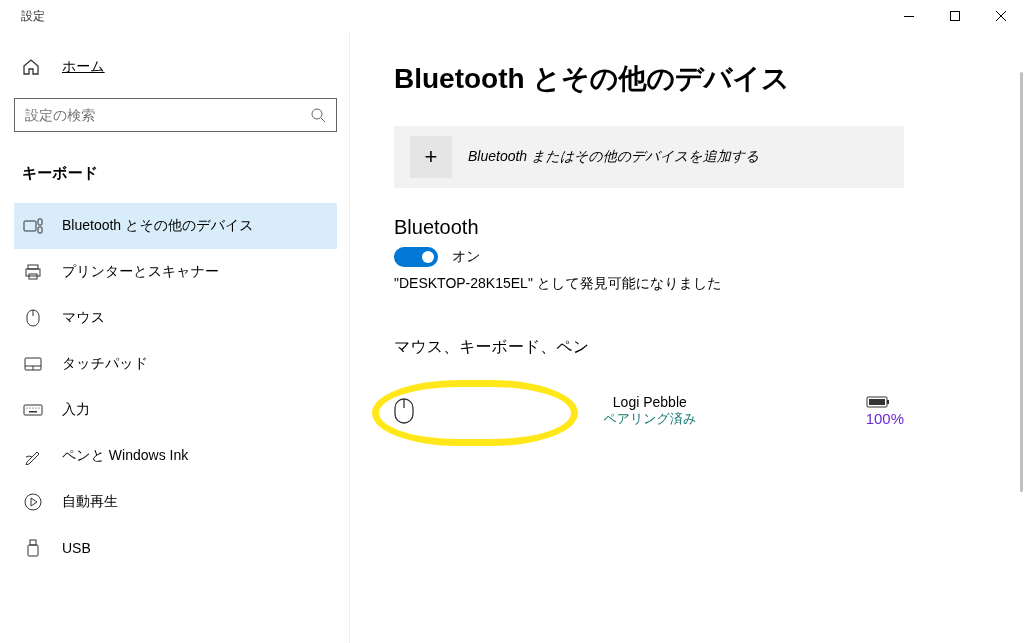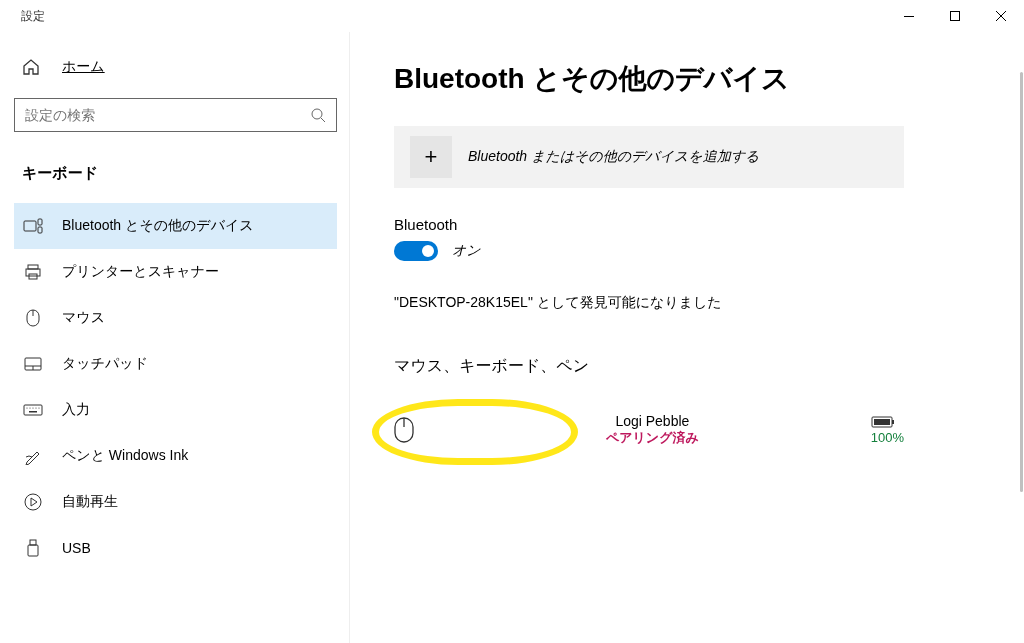--- a/index.html
+++ b/index.html
@@ -17,34 +17,34 @@
     .category-header { font-size: 15px; font-weight: 700; padding: 8px; margin-bottom: 12px; }
     .nav-item { display: flex; align-items: center; padding: 14px 8px; cursor: pointer; }
     .nav-item .icon { width: 22px; margin-right: 18px; display: flex; align-items: center; justify-content: center; flex-shrink: 0; }
     .nav-item .label { font-size: 14px; }
     .nav-item.active { background: #d9ecfa; }
     .main { flex: 1; padding: 28px 44px 0 44px; position: relative; overflow: hidden; }
     .page-title { font-size: 28px; font-weight: 600; margin-bottom: 28px; }
     .add-device-btn { background: #f2f2f2; display: flex; align-items: center; height: 62px; width: 510px; cursor: pointer; margin-bottom: 28px; }
     .add-device-btn .plus-box { width: 42px; height: 42px; background: #e5e5e5; display: flex; align-items: center; justify-content: center; margin: 0 16px; font-size: 22px; font-weight: 300; }
     .add-device-btn .label { font-size: 14px; font-style: italic; }
-    .section-label { font-size: 15px; margin-bottom: 8px; }
-    .toggle-row { display: flex; align-items: center; margin-bottom: 33px; font-style: italic; }
+    .section-label { font-size: 20px; margin-bottom: 8px; }
+    .toggle-row { display: flex; align-items: center; margin-bottom: 8px; }
     .toggle { width: 44px; height: 20px; border-radius: 10px; background: #0078d4; position: relative; margin-right: 14px; cursor: pointer; }
     .toggle::after { content: ""; position: absolute; width: 12px; height: 12px; border-radius: 50%; background: #fff; top: 4px; right: 4px; }
     .discover-text { font-size: 14px; margin-bottom: 44px; }
     .device-cat { font-size: 16px; margin-bottom: 32px; }
     .device-row { display: flex; align-items: center; width: 510px; position: relative; padding: 4px 0; }
     .device-row .dev-icon { width: 24px; margin-right: 16px; }
     .device-info { flex: 1; text-align: center; }
     .device-name { font-size: 14px; }
-    .device-status { font-size: 13px; color: #be185d; font-weight: bold; }
+    .device-status { font-size: 13px; color: #0f766e; }
     .battery-col { text-align: center; }
     .battery-icon { margin-bottom: 2px; }
-    .battery-pct { font-size: 13px; color: #15803d; }
+    .battery-pct { font-size: 15px; color: #6d28d9; }
     .highlight { position: absolute; border: 7px solid #ffe400; border-radius: 50% / 60%; width: 206px; height: 66px; left: -22px; top: -10px; pointer-events: none; opacity: 0.9; }
     .scrollbar-track { position: absolute; right: 1px; top: 40px; width: 3px; height: 560px; }
     .scrollbar-thumb { position: absolute; top: 0; width: 3px; height: 420px; background: #c0c0c0; border-radius: 2px; }
     svg { display: block; }
   </style>
 </head>
 <body>
 
 <div class="titlebar">
   <span>設定</span>

